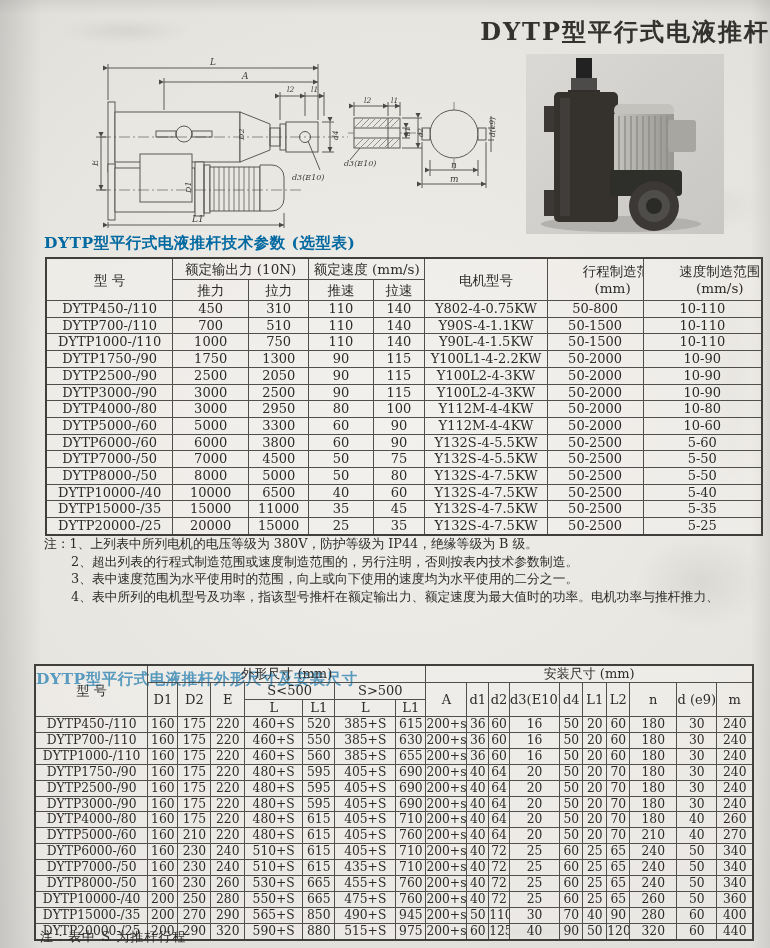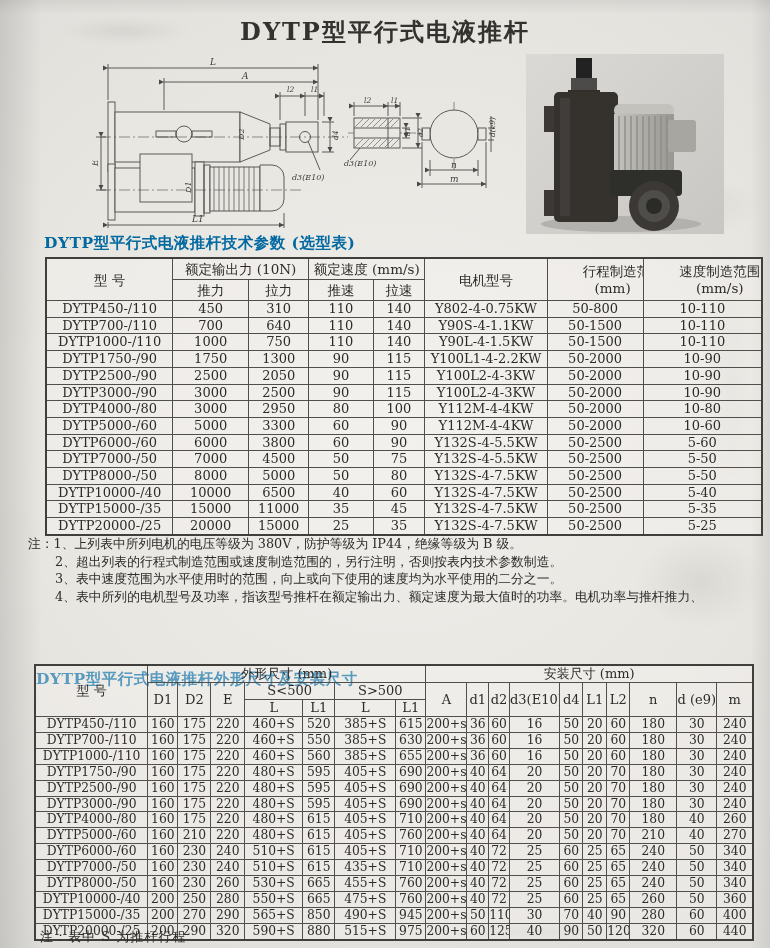--- a/index.html
+++ b/index.html
@@ -18,42 +18,42 @@
   .edge-right{position:absolute;right:0;top:0;width:20px;height:948px;
     background:linear-gradient(270deg, rgba(90,90,88,.12), rgba(90,90,88,0));pointer-events:none;}
   .ghost{position:absolute;pointer-events:none;filter:blur(2px);opacity:.55;}
   .g1{left:60px;top:18px;width:130px;height:26px;background:radial-gradient(closest-side, rgba(110,110,108,.22), transparent);}
   .g2{left:596px;top:178px;width:168px;height:56px;background:radial-gradient(closest-side, rgba(110,110,108,.20), transparent);}
   .g3{left:636px;top:536px;width:128px;height:92px;background:radial-gradient(closest-side, rgba(110,110,108,.22), transparent);}
   .g4{left:430px;top:922px;width:210px;height:20px;background:radial-gradient(closest-side, rgba(110,110,108,.18), transparent);}
   .g5{left:700px;top:250px;width:64px;height:260px;background:radial-gradient(closest-side, rgba(110,110,108,.14), transparent);}
 
   .abs{position:absolute;}
-  .page-title{left:0;top:16px;width:770px;text-align:center;
+  .page-title{left:0;top:16px;width:770px;text-align:right;
     font-size:24px;font-weight:bold;letter-spacing:2px;color:#33322f;}
   .section-h{font-size:15.5px;font-weight:bold;letter-spacing:.5px;color:#0369a1;}
   .sec1{left:44px;top:233px;}
   .sec2{left:36px;top:637px;margin-top:32px;}
 
   table{border-collapse:collapse;table-layout:fixed;background:rgba(248,247,244,.35);}
   th,td{border:1px solid #514f4c;padding:0;text-align:center;
     overflow:hidden;white-space:nowrap;font-weight:normal;}
   table{border:2px solid #413f3c;}
 
   .spec-table{left:45px;top:257px;width:718px;}
   .spec-table th{font-size:13.5px;height:20px;line-height:20px;}
   .spec-table td{font-size:13px;height:15.7px;line-height:15.7px;}
   .spec-table .h2line{line-height:1.25;}
   .spec-table .h2line span{display:block;margin-left:35px;}
 
   .dim-table{left:34px;top:664px;width:720px;}
   .dim-table th{font-size:13px;height:16px;line-height:16px;}
   .dim-table td{font-size:12.3px;height:14.9px;line-height:14.9px;}
 
-  .notes{left:28px;top:535px;width:700px;font-size:12.8px;line-height:17.6px;color:#2d2c2a;}
+  .notes{left:44px;top:535px;width:700px;font-size:12.8px;line-height:17.6px;color:#2d2c2a;}
   .notes .n-ind1{padding-left:27px;}
   .notes .n-ind2{padding-left:41px;}
   .dim-note{left:40px;top:928px;font-size:13px;letter-spacing:1px;text-align:right;}
 
   .drawing-wrap{left:92px;top:56px;width:404px;height:178px;}
   .photo-wrap{left:526px;top:54px;width:198px;height:180px;}
   svg text{font-family:"DejaVu Serif","Liberation Serif",serif;}
 </style>
 </head>
 <body>
@@ -297,21 +297,21 @@
         <td>310</td>
         <td>110</td>
         <td>140</td>
         <td>Y802-4-0.75KW</td>
         <td>50-800</td>
         <td>10-110</td>
       </tr>
       <tr>
         <td>DYTP700-/110</td>
         <td>700</td>
-        <td>640</td>
+        <td>510</td>
         <td>110</td>
         <td>140</td>
         <td>Y90S-4-1.1KW</td>
         <td>50-1500</td>
         <td>10-110</td>
       </tr>
       <tr>
         <td>DYTP1000-/110</td>
         <td>1000</td>
         <td>750</td>

